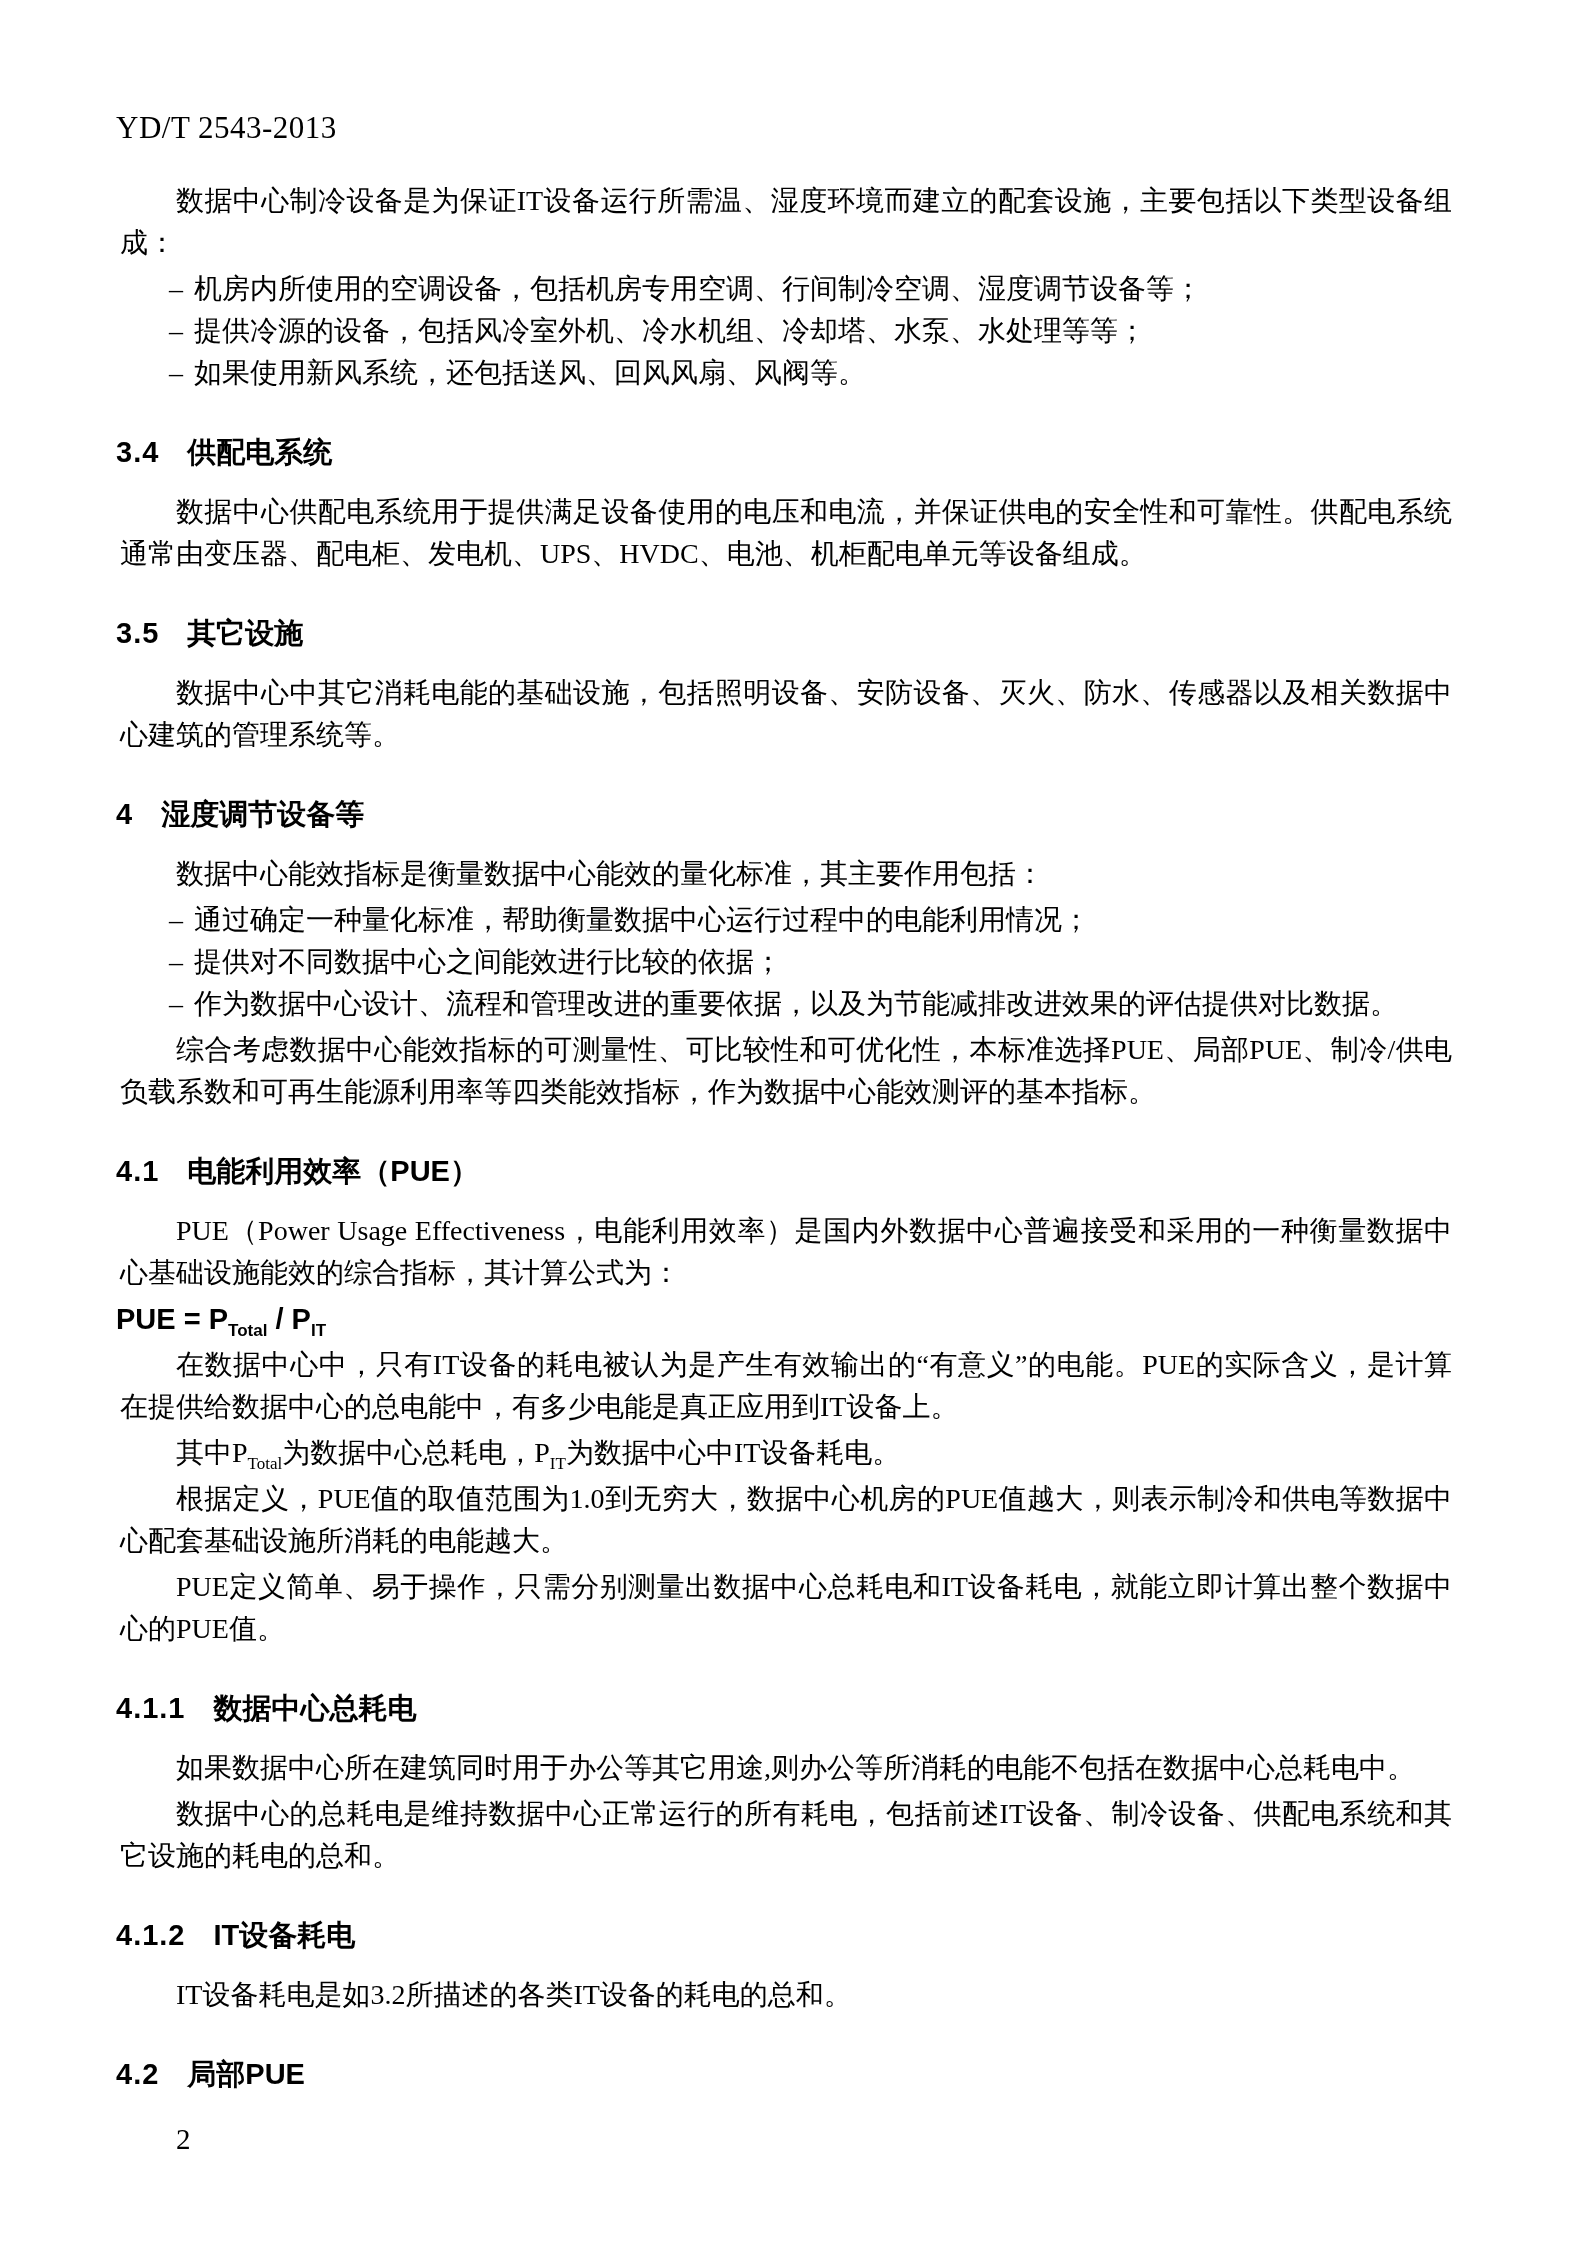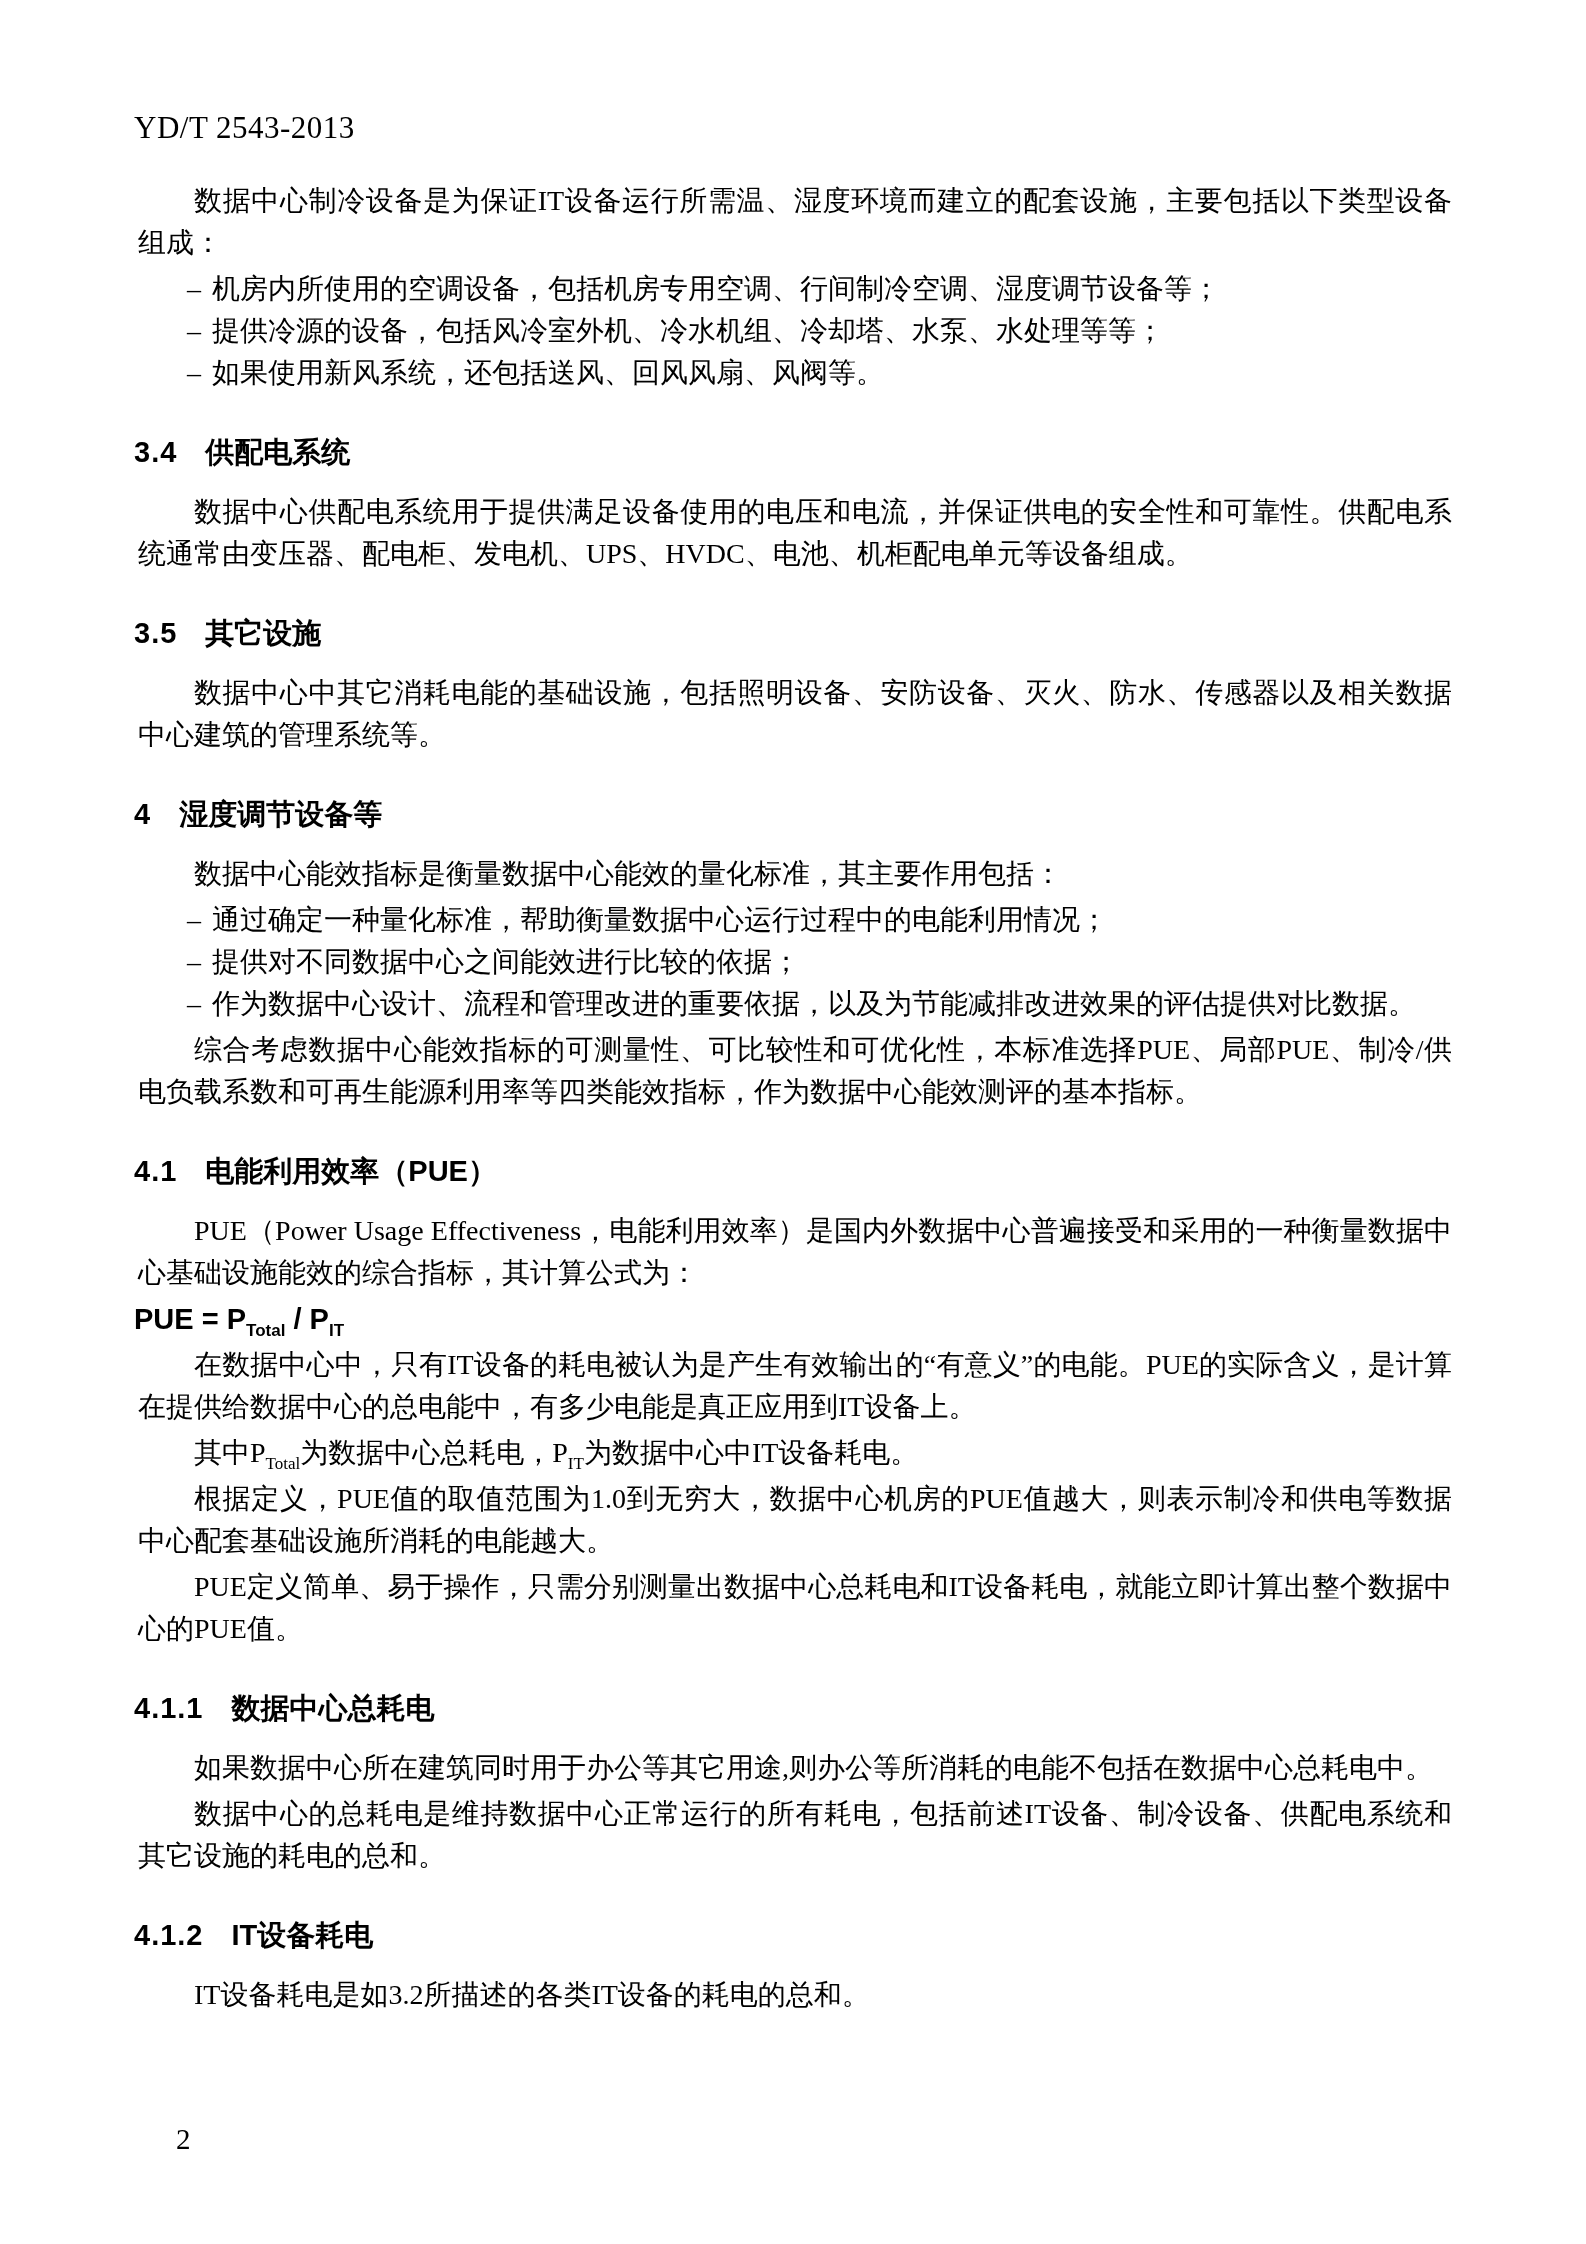--- a/index.html
+++ b/index.html
@@ -4,21 +4,21 @@
 <style>
   html,body { margin:0; padding:0; background:#ffffff; }
   .page {
     position:relative;
     width:1586px; height:2244px;
     background:#ffffff;
     color:#000;
     font-family:"Liberation Serif","DejaVu Serif",serif;
     overflow:hidden;
   }
-  .content { position:absolute; left:134px; right:130px; top:106px; }
+  .content { position:absolute; left:116px; right:130px; top:106px; }
   .running-header {
     font-size:31px; line-height:44px; font-weight:400; letter-spacing:0.5px;
   }
   .para {
     font-size:28px; line-height:42px; margin:4px;
     text-align:justify; text-indent:56px;
   }
   .para.first { margin-top:30px; }
   .list-item {
     position:relative; font-size:28px; line-height:42px;
@@ -111,17 +111,20 @@
       <span class="num">4.1.1</span><span>数据中心总耗电</span>
     </div>
     <p class="para">如果数据中心所在建筑同时用于办公等其它用途,则办公等所消耗的电能不包括在数据中心总耗电中。</p>
     <p class="para">数据中心的总耗电是维持数据中心正常运行的所有耗电，包括前述IT设备、制冷设备、供配电系统和其它设施的耗电的总和。</p>
 
     <div class="heading">
       <span class="num">4.1.2</span><span>IT设备耗电</span>
     </div>
     <p class="para">IT设备耗电是如3.2所描述的各类IT设备的耗电的总和。</p>
 
+    <div class="heading">
+      <span class="num">4.2</span><span>局部PUE</span>
+    </div>
 
   </div>
 
   <div class="page-number">2</div>
 </div>
 
 </body></html>

